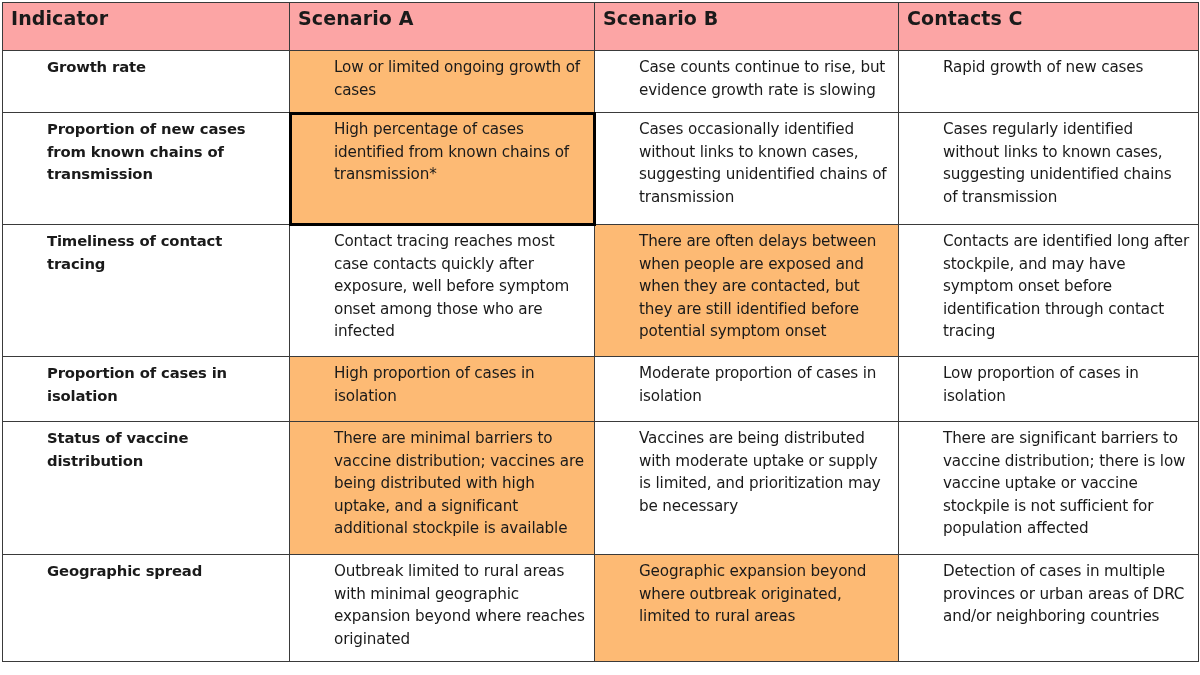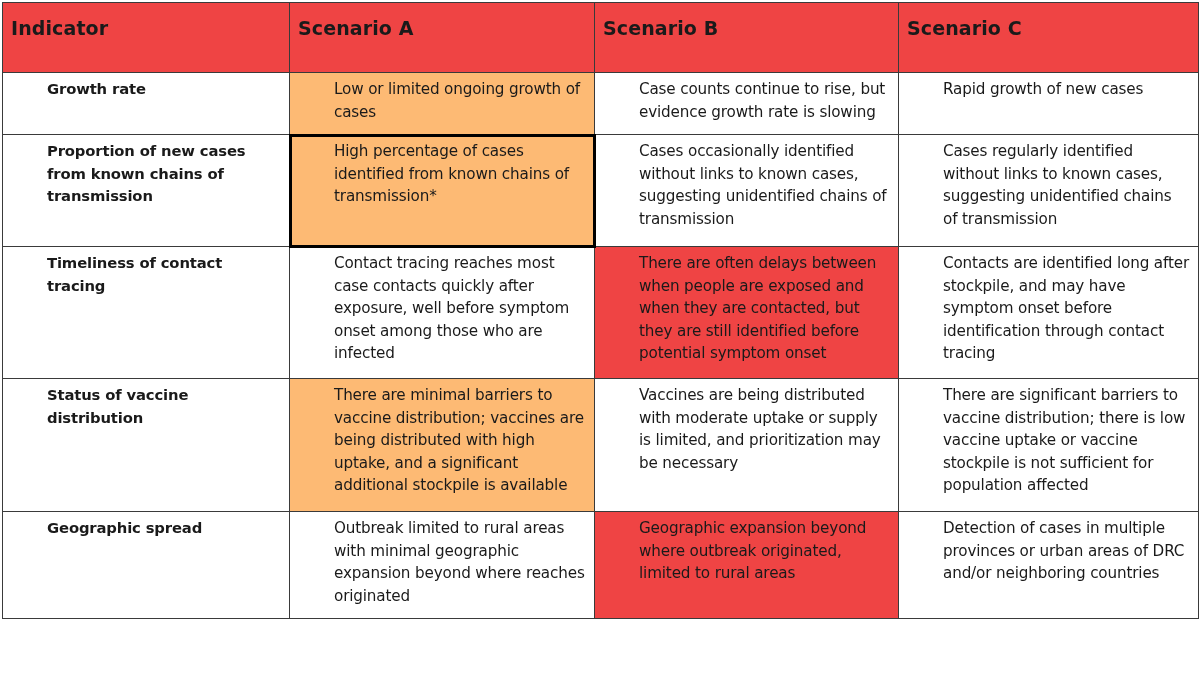--- a/index.html
+++ b/index.html
@@ -27,40 +27,40 @@
     .tbl col.c2 { width: 304px; }
     .tbl col.c3 { width: 300px; }
     .tbl th, .tbl td {
       border: 1.5px solid #3a3a3a;
       vertical-align: top;
       text-align: left;
       padding: 5px 8px 0 8px;
       box-sizing: border-box;
     }
     .tbl th {
-      background: #ef4444;
+      background: #fca5a5;
       font-size: 19px;
       font-weight: bold;
-      height: 70px;
-      padding-top: 14px;
+      height: 48px;
+      padding-top: 4px;
       letter-spacing: 0.1px;
     }
     .tbl td {
       font-size: 15.2px;
       line-height: 22.5px;
       letter-spacing: -0.15px;
       padding-left: 44px;
     }
     .tbl td.ind {
       font-weight: bold;
       font-size: 14.8px;
       line-height: 22.5px;
     }
     .tbl td.blue { background: #fdba74; }
-    .tbl td.orange { background: #ef4444; }
+    .tbl td.orange { background: #fdba74; }
     .tbl td.selected {
       outline: 3px solid #000000;
       outline-offset: -2px;
     }
     tr.r1 td { height: 62px; }
     tr.r2 td { height: 112px; }
     tr.r3 td { height: 132px; }
     tr.r4 td { height: 65px; }
     tr.r5 td { height: 133px; }
     tr.r6 td { height: 107px; }
@@ -73,21 +73,21 @@
     <col class="c0">
       <col class="c1">
       <col class="c2">
       <col class="c3">
   </colgroup>
   <thead>
     <tr>
       <th>Indicator</th>
       <th>Scenario A</th>
       <th>Scenario B</th>
-      <th>Scenario C</th>
+      <th>Contacts C</th>
     </tr>
   </thead>
   <tbody>
     <tr class="r1">
       <td class="ind">Growth rate</td>
       <td class="blue">Low or limited ongoing growth of cases</td>
       <td>Case counts continue to rise, but evidence growth rate is slowing</td>
       <td>Rapid growth of new cases</td>
     </tr>
     <tr class="r2">
@@ -95,20 +95,26 @@
       <td class="blue selected">High percentage of cases identified from known chains of transmission*</td>
       <td>Cases occasionally identified without links to known cases, suggesting unidentified chains of transmission</td>
       <td>Cases regularly identified without links to known cases, suggesting unidentified chains of transmission</td>
     </tr>
     <tr class="r3">
       <td class="ind">Timeliness of contact tracing</td>
       <td>Contact tracing reaches most case contacts quickly after exposure, well before symptom onset among those who are infected</td>
       <td class="orange">There are often delays between when people are exposed and when they are contacted, but they are still identified before potential symptom onset</td>
       <td>Contacts are identified long after stockpile, and may have symptom onset before identification through contact tracing</td>
     </tr>
+    <tr class="r4">
+      <td class="ind">Proportion of cases in isolation</td>
+      <td class="blue">High proportion of cases in isolation</td>
+      <td>Moderate proportion of cases in isolation</td>
+      <td>Low proportion of cases in isolation</td>
+    </tr>
     <tr class="r5">
       <td class="ind">Status of vaccine distribution</td>
       <td class="blue">There are minimal barriers to vaccine distribution; vaccines are being distributed with high uptake, and a significant additional stockpile is available</td>
       <td>Vaccines are being distributed with moderate uptake or supply is limited, and prioritization may be necessary</td>
       <td>There are significant barriers to vaccine distribution; there is low vaccine uptake or vaccine stockpile is not sufficient for population affected</td>
     </tr>
     <tr class="r6">
       <td class="ind">Geographic spread</td>
       <td>Outbreak limited to rural areas with minimal geographic expansion beyond where reaches originated</td>
       <td class="orange">Geographic expansion beyond where outbreak originated, limited to rural areas</td>

